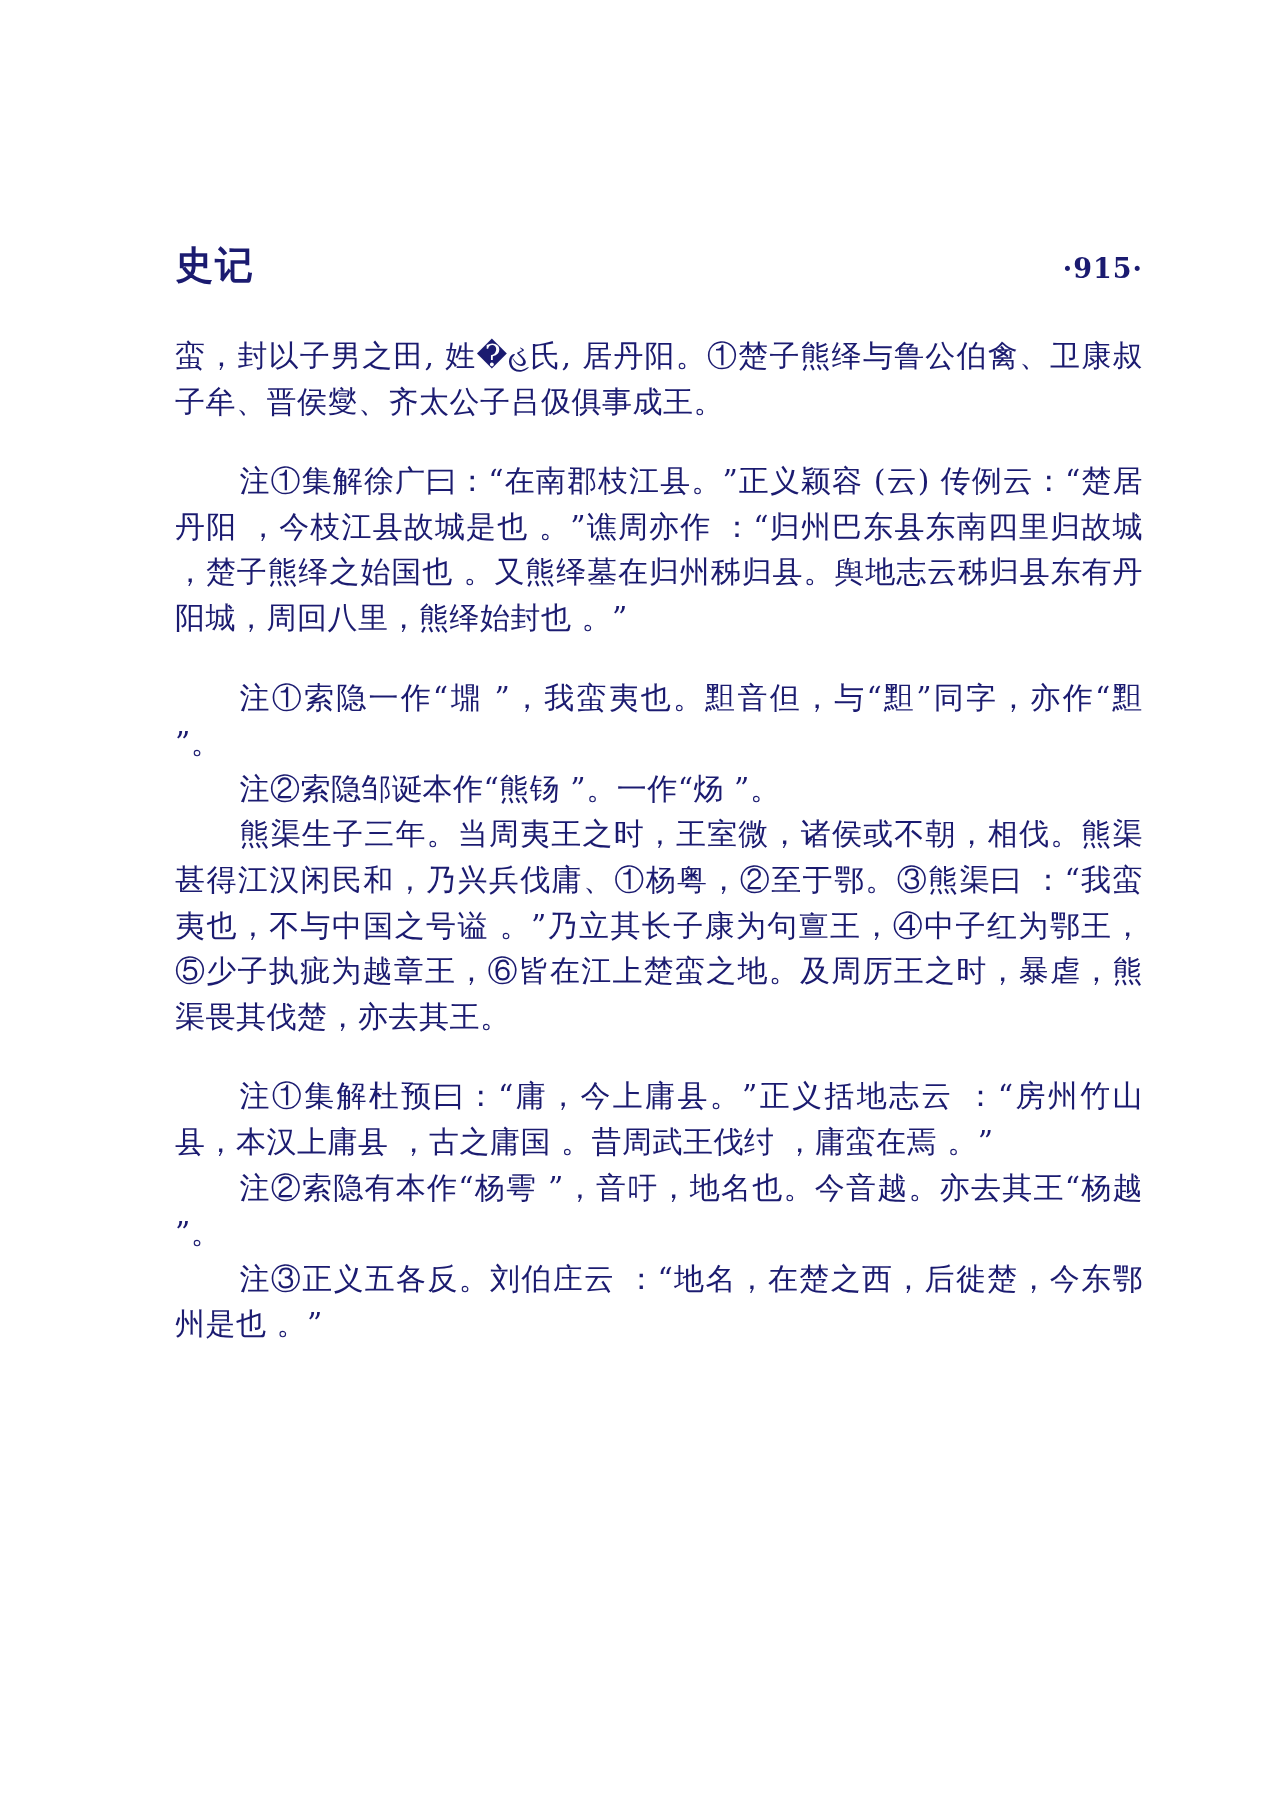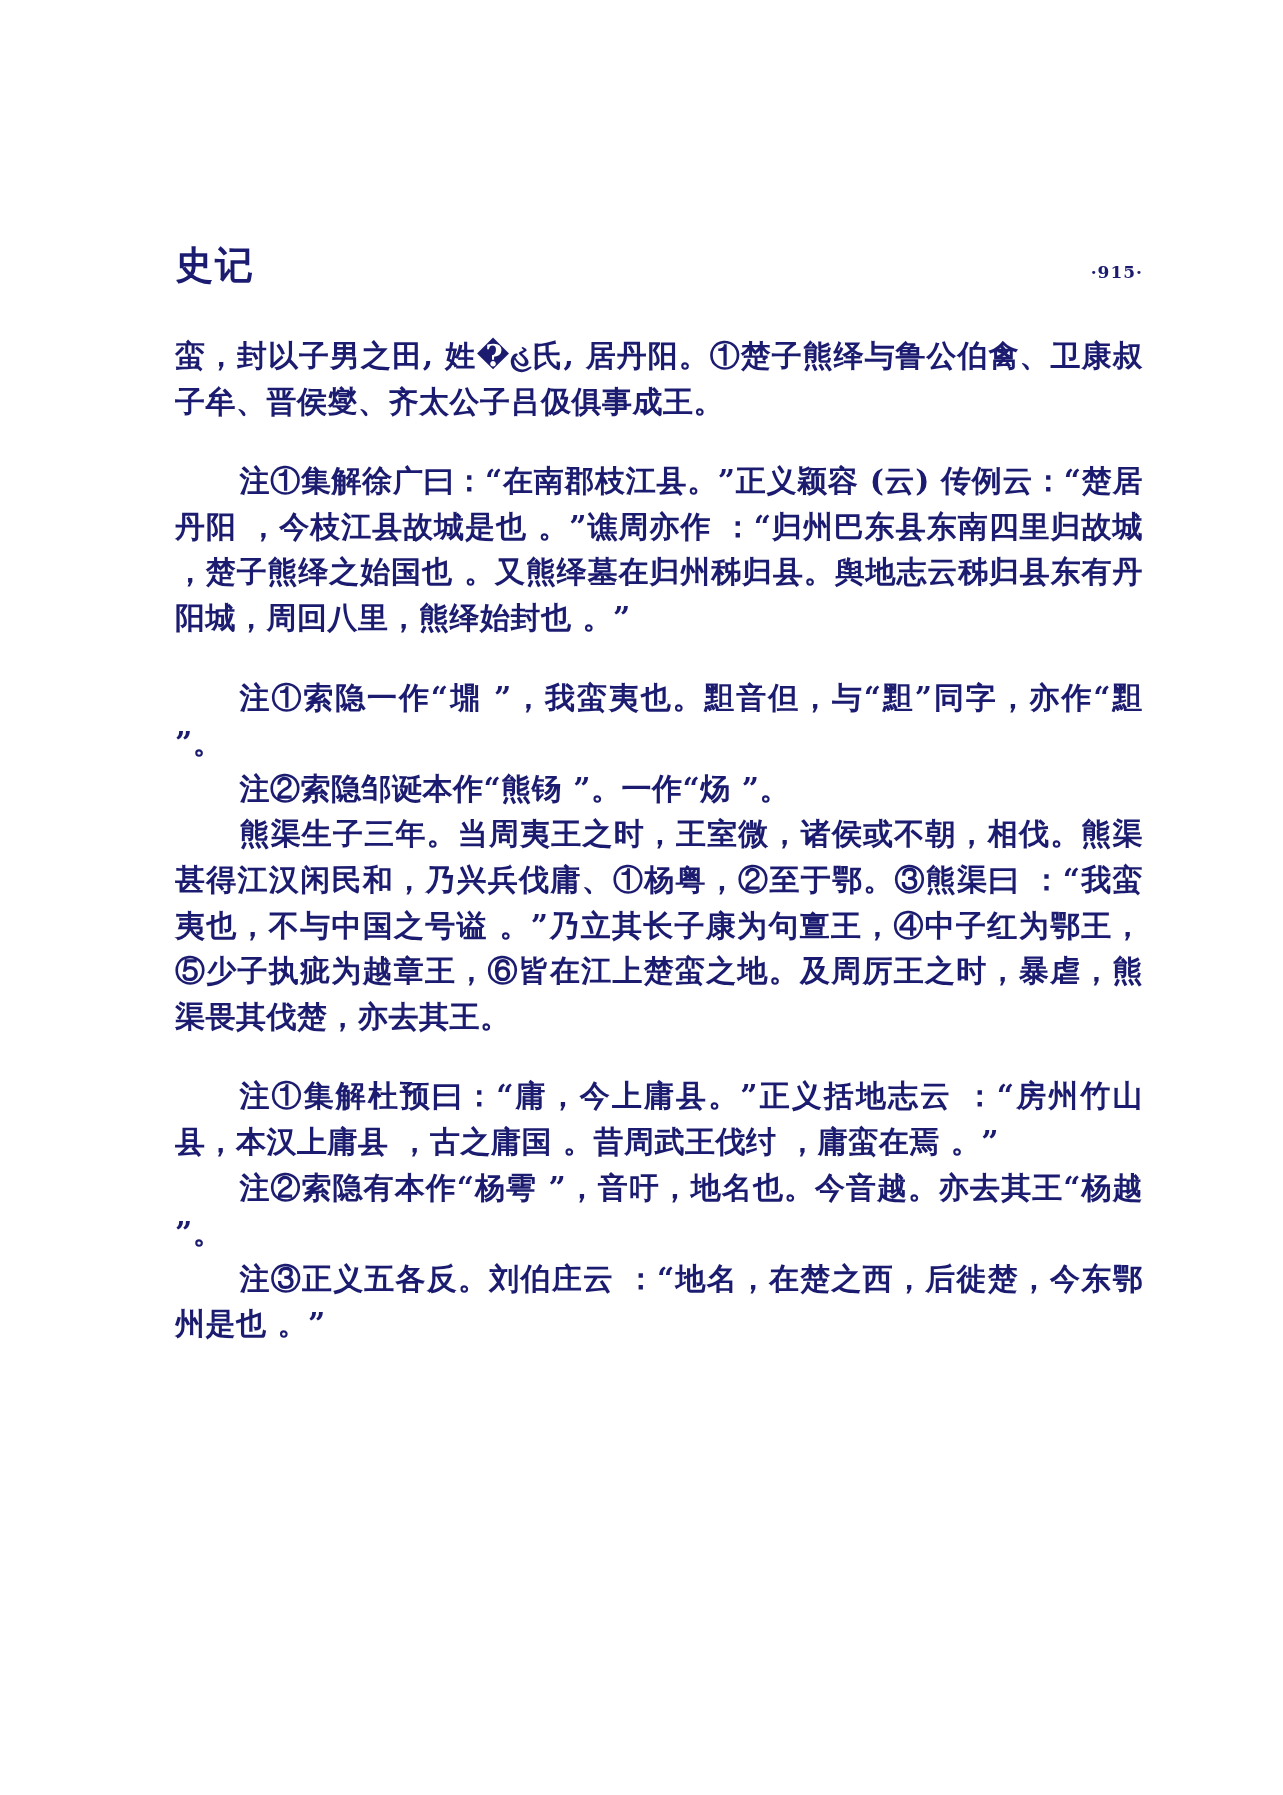--- a/index.html
+++ b/index.html
@@ -26,39 +26,38 @@
     justify-content: space-between;
     margin-bottom: 42px;
   }
   .header-title {
     font-size: 38px;
     font-weight: bold;
     letter-spacing: 2px;
     color: #1b1b70;
   }
   .header-page {
-    font-size: 17px;
+    font-size: 27px;
     font-weight: bold;
     color: #1b1b70;
     letter-spacing: 1px;
     margin-top: 12px;
   }
   .body-text {
     font-size: 30px;
     line-height: 1.52;
     text-align: justify;
     letter-spacing: 0.5px;
     color: #1b1b70;
   }
   p {
     margin: 0 0 0 0;
   }
   .para {
     margin-bottom: 0;
-    font-weight: bold;
   }
   .indent {
     text-indent: 2.15em;
   }
   .gap {
     height: 34px;
   }
 </style>
 </head>
 <body>

